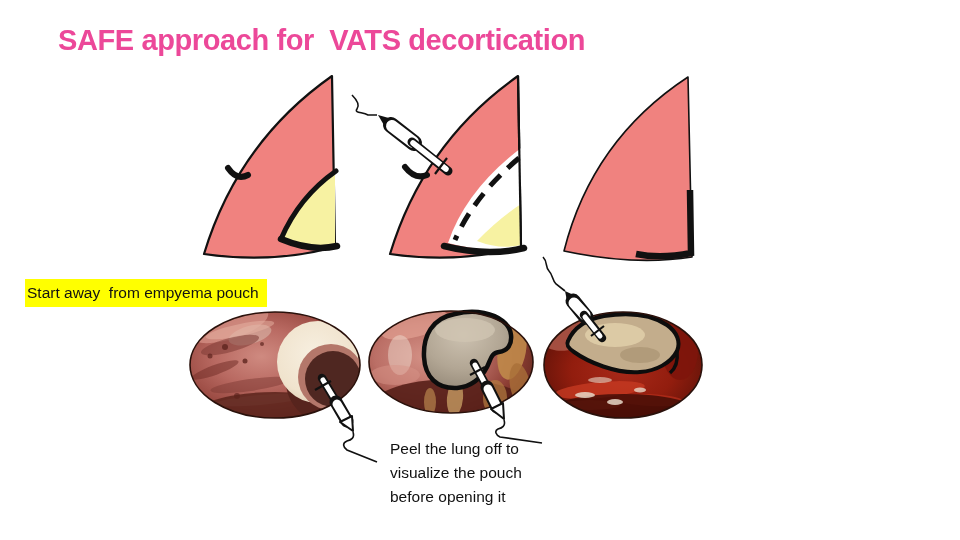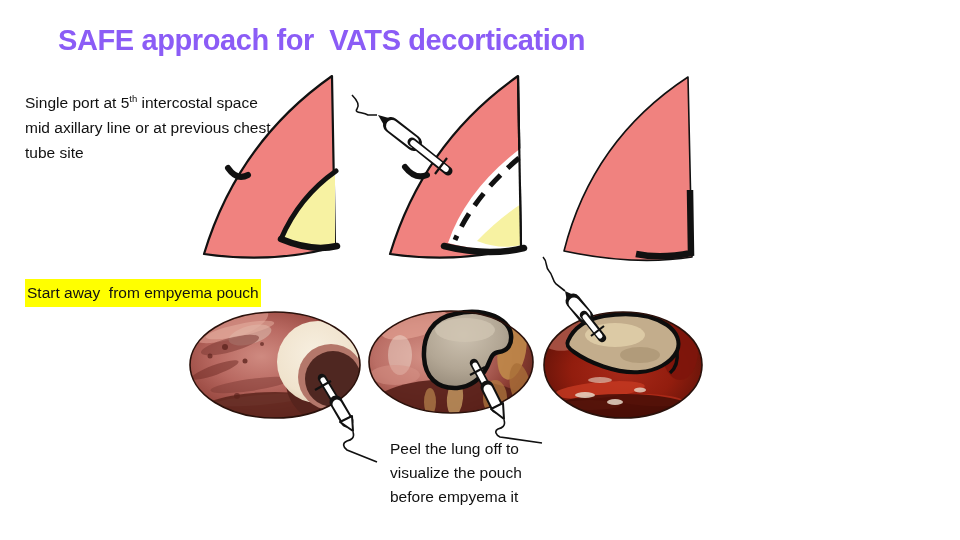--- a/index.html
+++ b/index.html
@@ -8,42 +8,41 @@
     --highlight:#FFFF00;
     --outline:#111111;
   }
   html,body{margin:0;padding:0;background:#888;}
   .slide{
     position:relative;width:960px;height:540px;background:#ffffff;
     overflow:hidden;font-family:"Liberation Sans",sans-serif;color:#111;
   }
   .title{
     position:absolute;left:58px;top:24px;font-size:29px;font-weight:bold;
-    letter-spacing:-0.4px;white-space:pre;color:#8b5cf6;
+    letter-spacing:-0.4px;white-space:pre;color:#ec4899;
   }
   .note{position:absolute;font-size:15.5px;line-height:25px;white-space:pre-wrap;}
   .note-port{left:25px;top:90px;width:248px;}
-  .note-start{left:25px;top:279px;background:var(--highlight);padding:1px 2px 2px 2px;white-space:pre;}
+  .note-start{left:25px;top:279px;background:var(--highlight);padding:1px 8px 2px 2px;white-space:pre;}
   .note-peel{left:390px;top:437px;width:176px;line-height:24px;}
   .note-complete{left:590px;top:435px;width:338px;line-height:24px;}
   sup{font-size:9.5px;vertical-align:super;line-height:0;}
   svg.canvas{position:absolute;left:0;top:0;}
 </style>
 </head>
 <body>
 
 <div class="slide">
 
   <div class="title">SAFE approach for  VATS decortication</div>
 
-  <div class="note note-port"><span>Single port at 5</span><sup>th</sup><span> intercostal space mid axillary line or at previous chest tube site</span></div>
 
   <div class="note note-start">Start away  from empyema pouch</div>
 
-  <div class="note note-peel">Peel the lung off to visualize the pouch before empyema it</div>
+  <div class="note note-peel">Peel the lung off to visualize the pouch before opening it</div>
 
 
   <svg class="canvas" width="960" height="540" viewBox="0 0 960 540">
     <defs>
       <radialGradient id="g1" cx="42%" cy="42%" r="68%">
         <stop offset="0" stop-color="#cf8a80"></stop>
           <stop offset="0.4" stop-color="#b96a62"></stop>
         <stop offset="0.7" stop-color="#9d4d45"></stop>
           <stop offset="1" stop-color="#6b2b24"></stop>
       </radialGradient>

